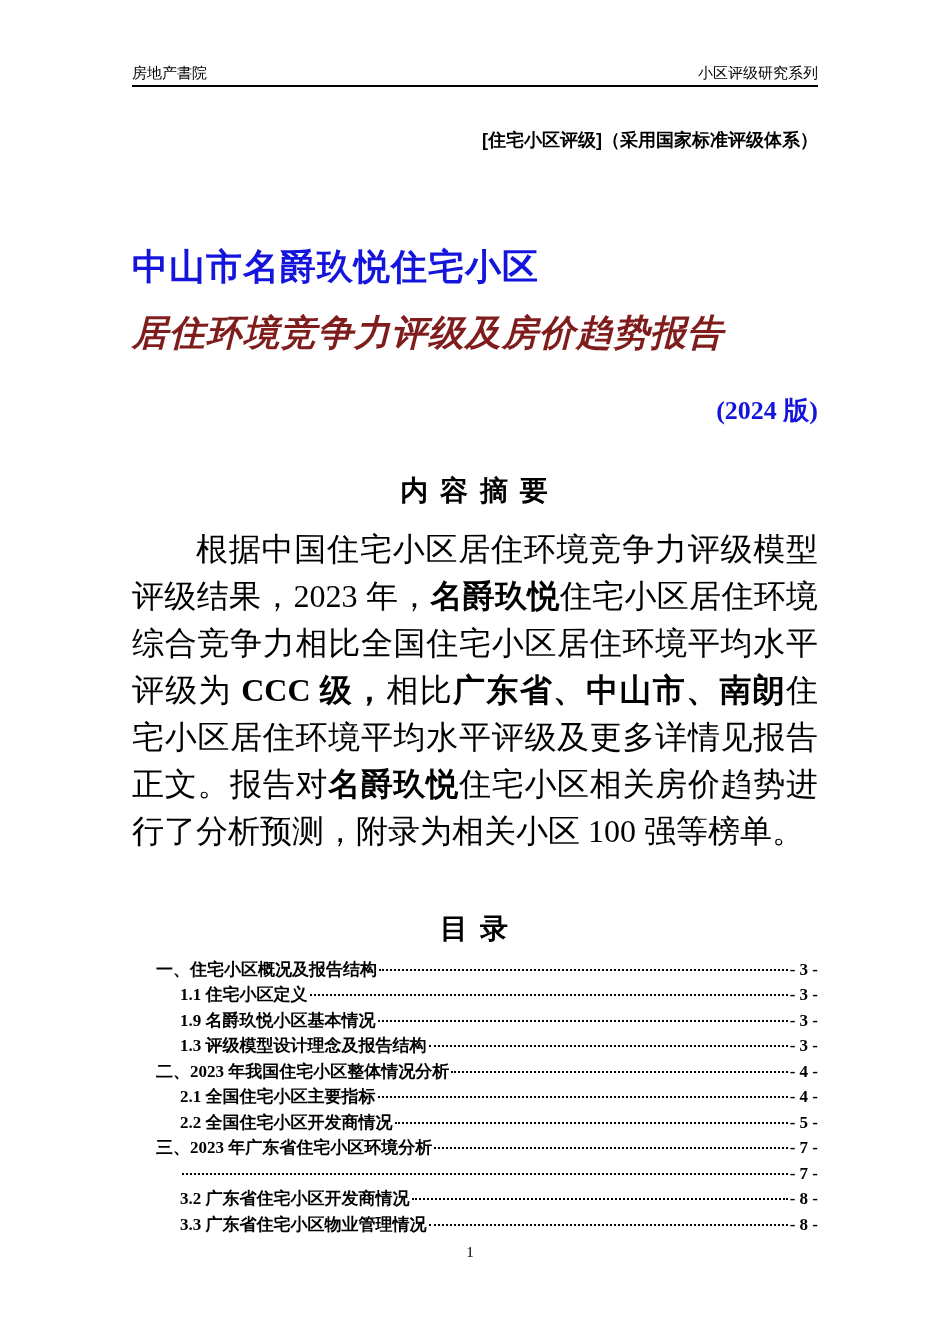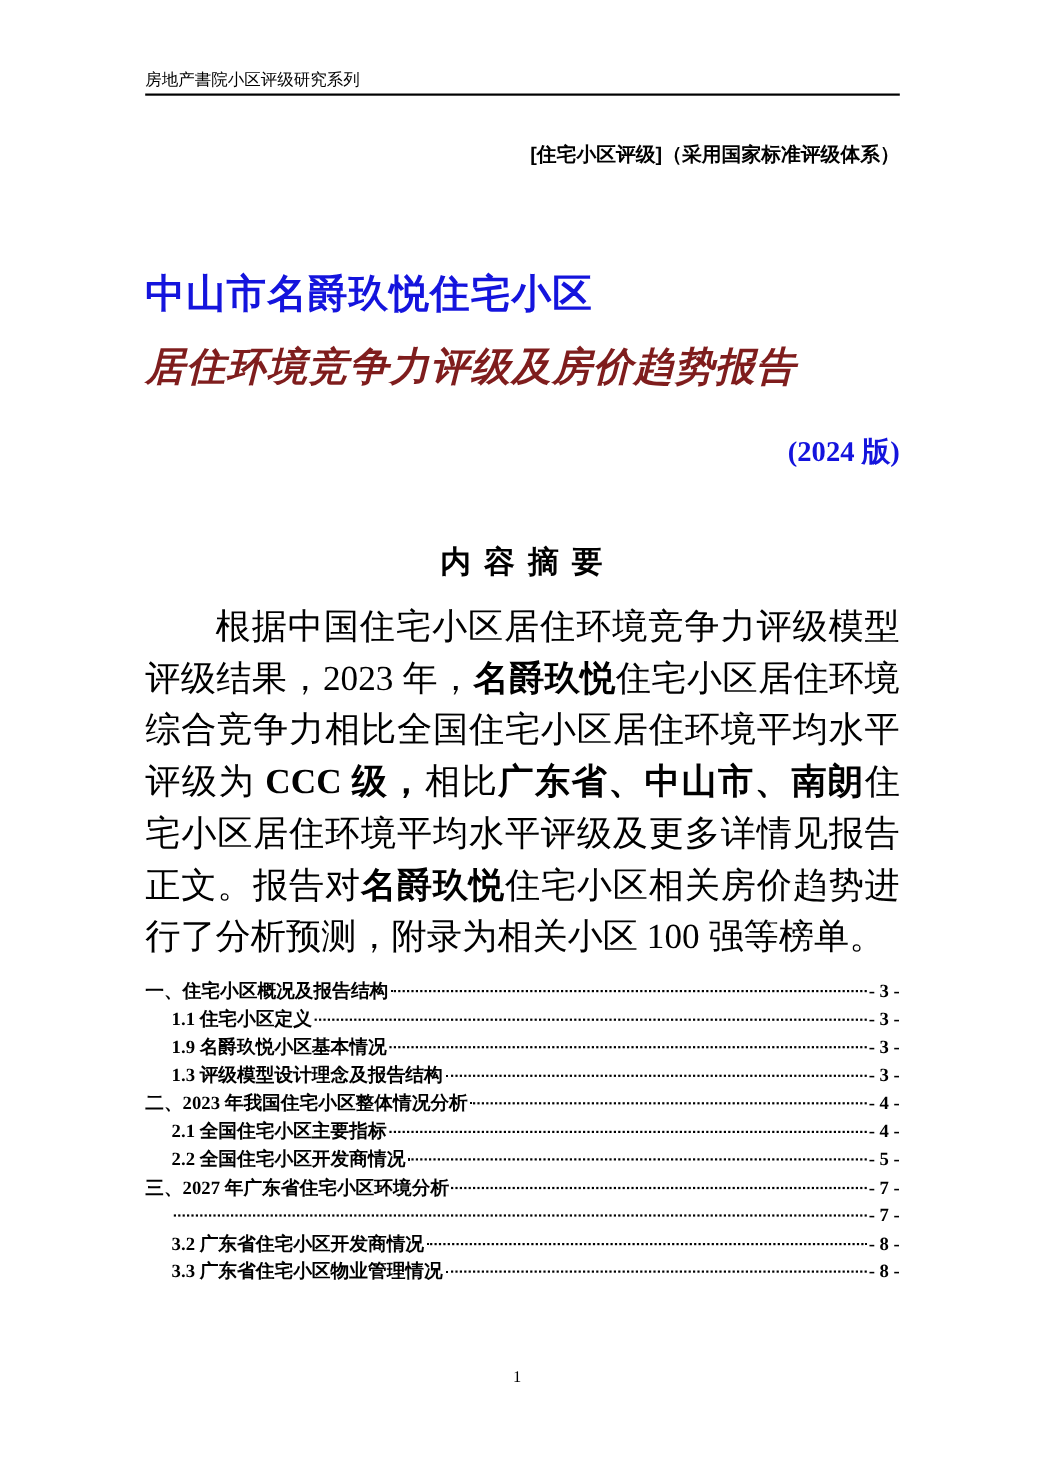--- a/index.html
+++ b/index.html
@@ -8,21 +8,21 @@
     font-family: "Liberation Serif", "DejaVu Serif", serif;
     color: #000; overflow: hidden;
   }
   .page {
     position: relative; box-sizing: border-box;
     width: 950px; height: 1344px;
     padding: 0 132px;
   }
   
   .doc-header {
-    display: flex; align-items: flex-end;
+    display: flex; justify-content: space-between; align-items: flex-end;
     padding-top: 64px; padding-bottom: 3px;
     border-bottom: 2.5px solid #000;
     font-family: "Liberation Sans", "DejaVu Sans", sans-serif;
     font-size: 15px; line-height: 1.2;
   }
   .subheader {
     margin-top: 41px;
     font-family: "Liberation Sans", "DejaVu Sans", sans-serif;
     font-weight: 600; font-size: 18px; text-align: right;
   }
@@ -38,32 +38,32 @@
     margin-top: 44px; text-align: right; font-weight: bold;
     font-size: 26px; line-height: 1.05;
   }
   
   .section-heading {
     margin: 0; text-align: center;
     font-family: "Liberation Sans", "DejaVu Sans", sans-serif;
     font-weight: bold; font-size: 28px; line-height: 1.05;
     letter-spacing: 2px;
   }
-  .summary-heading { margin-top: 72px; }
+  .summary-heading { margin-top: 52px; }
   .toc-heading { margin-top: 59px; }
   
   .summary {
     margin: 21px 0 0 0;
     font-size: 32px; line-height: 47px;
     text-align: justify; text-justify: inter-ideograph;
     text-indent: 2em;
   }
   .summary b { font-weight: bold; }
   
-  .toc { margin-top: 13px; }
+  .toc { margin-top: 13px; margin-left: 24px; }
   .toc-row {
     display: flex; align-items: baseline;
     height: 25.5px; font-size: 17px; font-weight: 600; line-height: 25.5px;
     white-space: nowrap;
   }
   .toc-row.lvl2 { padding-left: 24px; }
   .toc-label { flex: 0 0 auto; }
   .toc-dots {
     flex: 1 1 auto; margin: 0 2px;
     border-bottom: 2.2px dotted #000;
@@ -90,20 +90,21 @@
   <div class="subheader">[住宅小区评级]（采用国家标准评级体系）</div>
 
   <h1 class="title-1" id="title1" style="color: rgb(20, 20, 221);">中山市名爵玖悦住宅小区</h1>
   <h1 class="title-2" id="title2" style="color: #7f1d1d; font-style: italic;">居住环境竞争力评级及房价趋势报告</h1>
   <div class="title-3" id="title3" style="color: rgb(20, 20, 221);">(2024 版)</div>
 
   <h2 class="section-heading summary-heading">内 容 摘 要</h2>
 
   <p class="summary" id="summary-paragraph"><span>根据中国住宅小区居住环境竞争力评级模型评级结果，2023 年，</span><b>名爵玖悦</b><span>住宅小区居住环境综合竞争力相比全国住宅小区居住环境平均水平评级为 </span><b>CCC 级，</b><span>相比</span><b>广东省、中山市、南朗</b><span>住宅小区居住环境平均水平评级及更多详情见报告正文。报告对</span><b>名爵玖悦</b><span>住宅小区相关房价趋势进行了分析预测，附录为相关小区 100 强等榜单。</span></p>
 
+  <h2 class="section-heading toc-heading">目 录</h2>
 
   <nav class="toc" id="toc-list">
       <div class="toc-row lvl1">
         <span class="toc-label">一、住宅小区概况及报告结构</span>
         <span class="toc-dots"></span>
         <span class="toc-page">- 3 -</span>
       </div>
       <div class="toc-row lvl2">
         <span class="toc-label">1.1 住宅小区定义</span>
         <span class="toc-dots"></span>
@@ -128,21 +129,21 @@
         <span class="toc-label">2.1 全国住宅小区主要指标</span>
         <span class="toc-dots"></span>
         <span class="toc-page">- 4 -</span>
       </div>
       <div class="toc-row lvl2">
         <span class="toc-label">2.2 全国住宅小区开发商情况</span>
         <span class="toc-dots"></span>
         <span class="toc-page">- 5 -</span>
       </div>
       <div class="toc-row lvl1">
-        <span class="toc-label">三、2027 年广东省住宅小区环境分析</span>
+        <span class="toc-label">三、2023 年广东省住宅小区环境分析</span>
         <span class="toc-dots"></span>
         <span class="toc-page">- 7 -</span>
       </div>
       <div class="toc-row lvl2">
         <span class="toc-dots"></span>
         <span class="toc-page">- 7 -</span>
       </div>
       <div class="toc-row lvl2">
         <span class="toc-label">3.2 广东省住宅小区开发商情况</span>
         <span class="toc-dots"></span>

